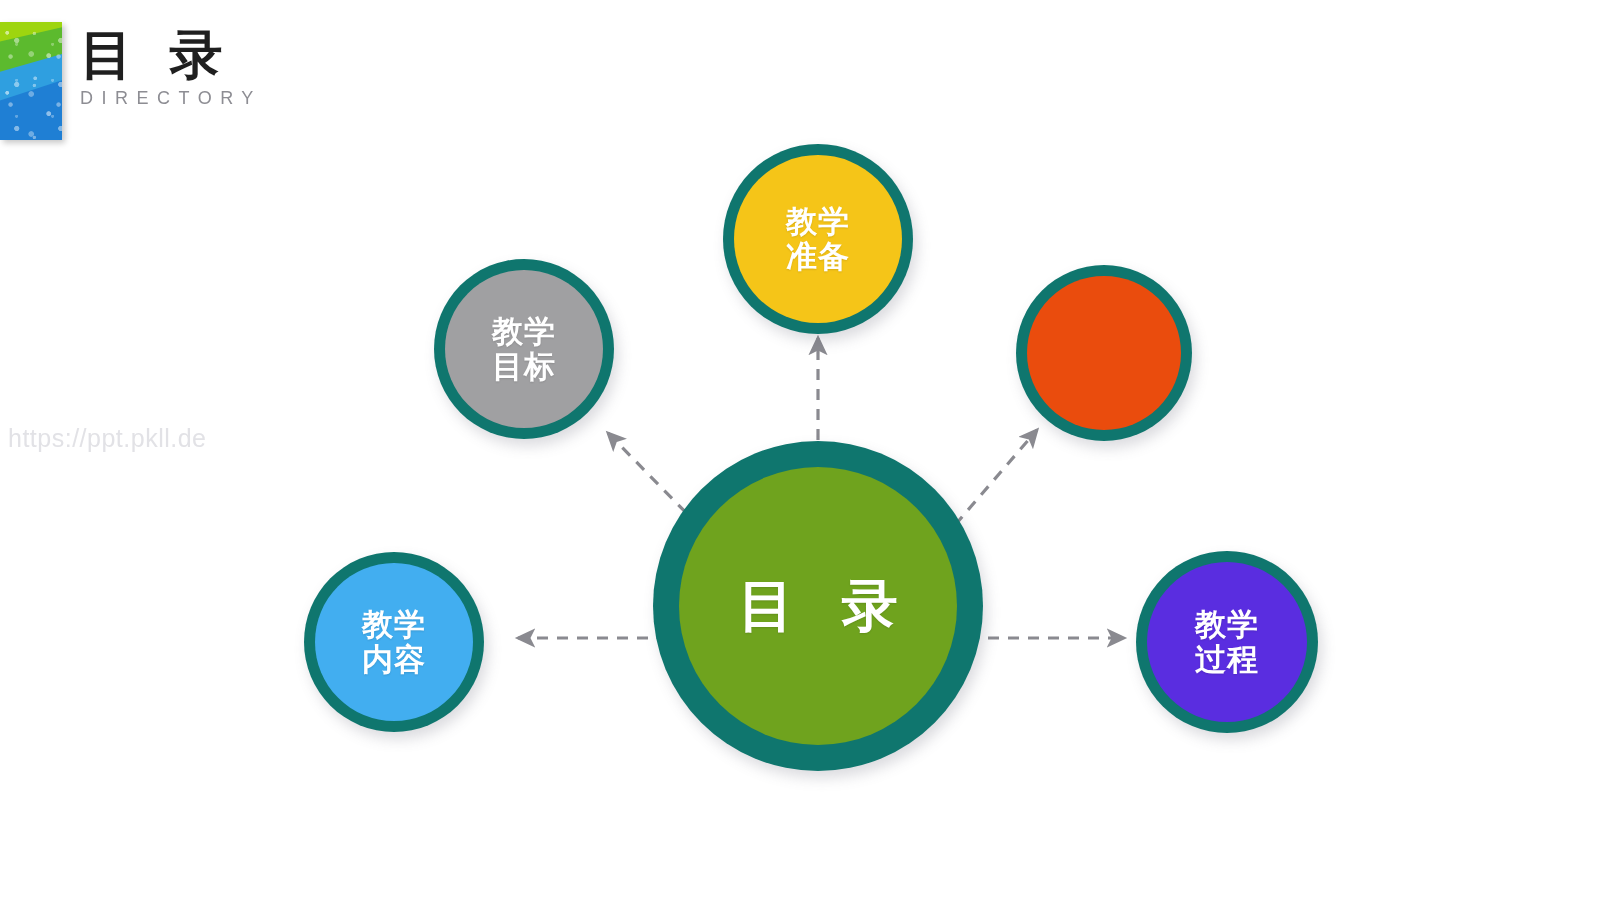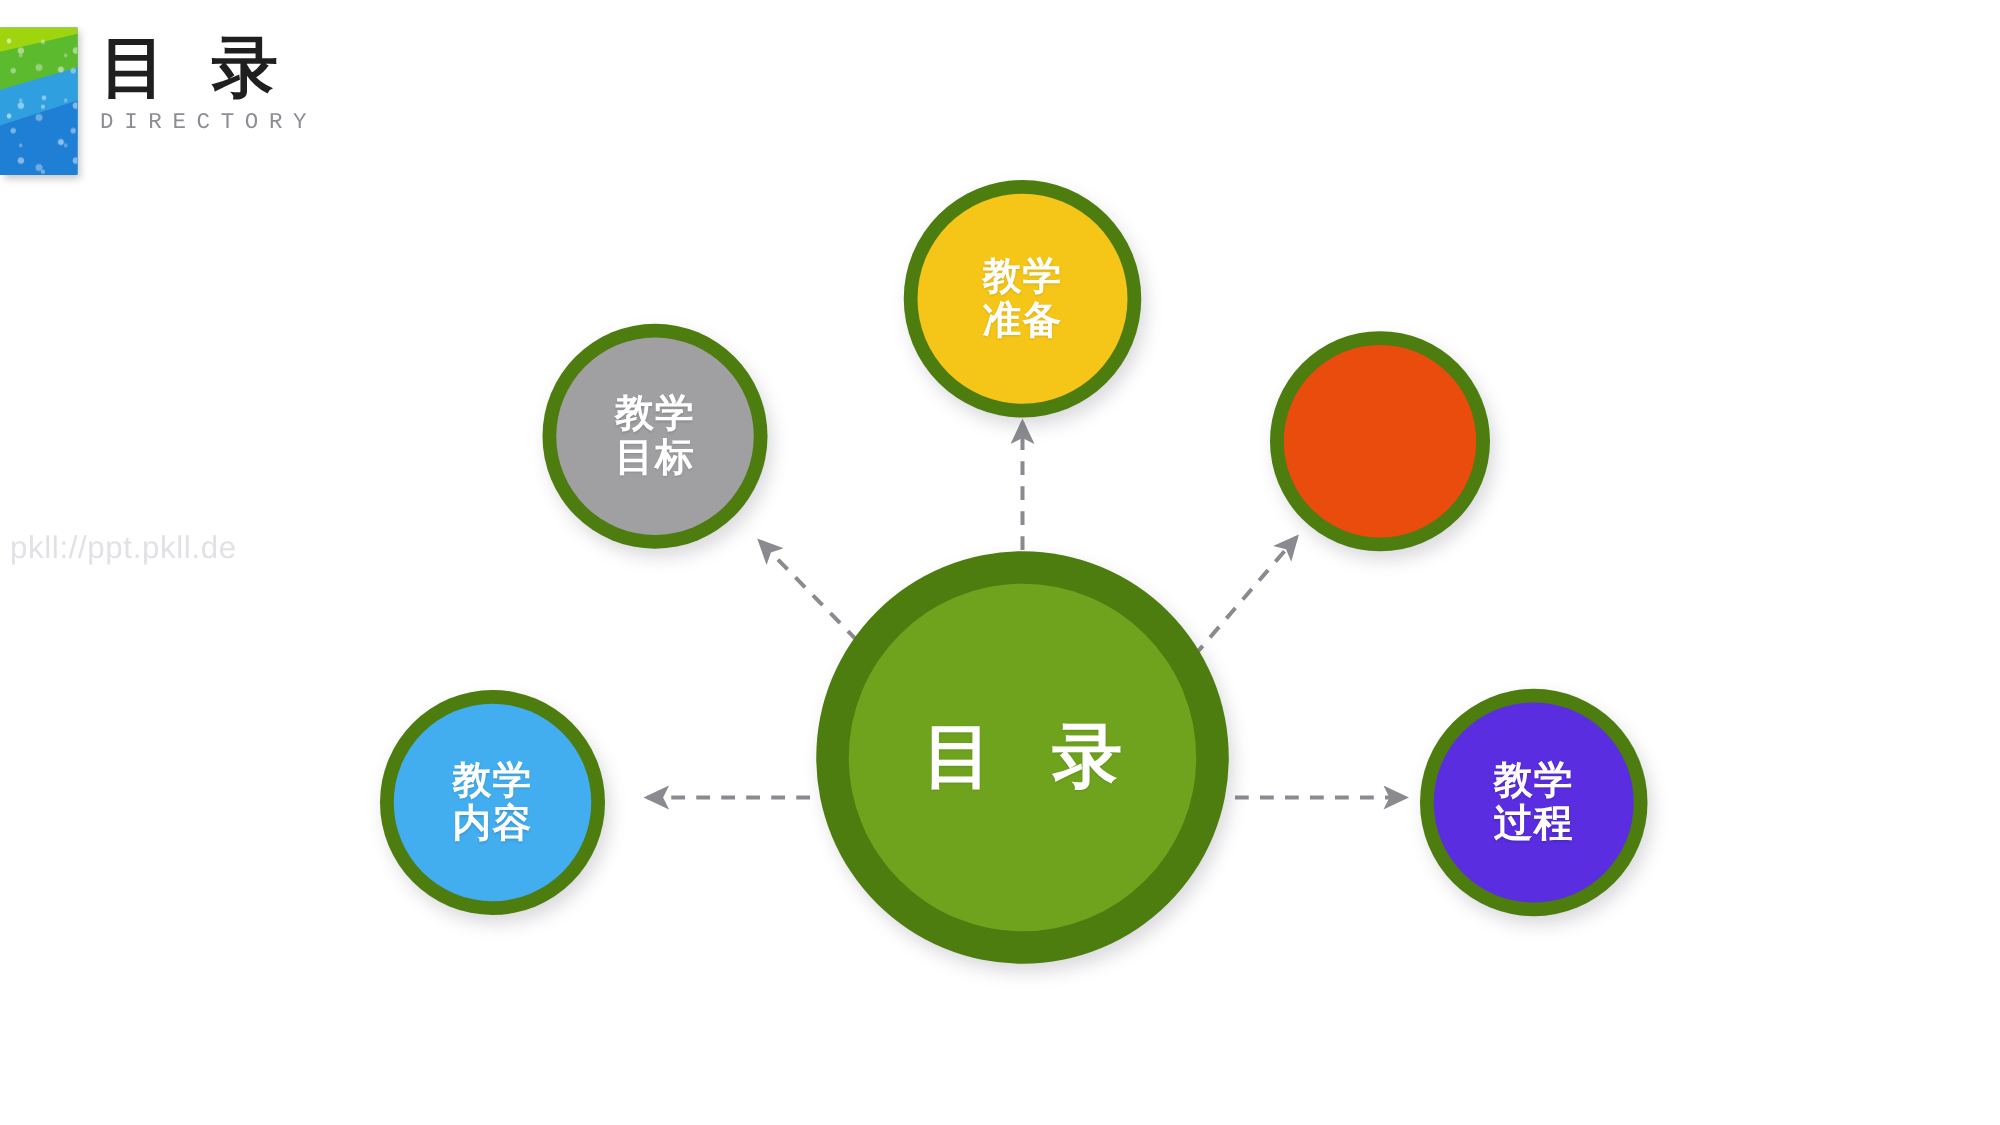--- a/index.html
+++ b/index.html
@@ -69,21 +69,21 @@
   .title-cn {
     font-family: "DejaVu Sans", "Liberation Sans", sans-serif;
     font-size: 53px;
     font-weight: 700;
     color: #1f1f1f;
     line-height: 1.08;
     letter-spacing: 9px;
     white-space: nowrap;
   }
   .title-en {
-    font-family: Liberation Mono, monospace;
+    font-family: Liberation Sans, sans-serif;
     font-size: 18px;
     font-weight: 400;
     color: #8d8d93;
     letter-spacing: 8.5px;
     margin-top: 5px;
     white-space: nowrap;
   }
 
   .school-logo-text {
     position: absolute;
@@ -121,21 +121,21 @@
   }
 
   .node {
     position: absolute;
     border-radius: 50%;
     display: flex;
     align-items: center;
     justify-content: center;
     text-align: center;
     box-sizing: border-box;
-    background: #4d7c0f;
+    background: #0f766e;
     box-shadow: 4px 7px 14px rgba(90,90,110,0.22);
   }
   .node .fill {
     border-radius: 50%;
     width: 100%;
     height: 100%;
     display: flex;
     align-items: center;
     justify-content: center;
   }
@@ -186,21 +186,21 @@
       <div class="band" style="top:88px; background:#1f7fd4; transform:rotate(-18deg);"></div>
       <div class="dots"></div>
     </div>
     <div class="title-block">
       <div class="title-cn">目 录</div>
       <div class="title-en">DIRECTORY</div>
     </div>
   </div>
 
 
-  <div class="watermark">pkll://ppt.pkll.de</div>
+  <div class="watermark">https://ppt.pkll.de</div>
 
   <div class="diagram">
 
     <svg class="arrows-svg" viewBox="0 0 1600 900">
       <defs>
         <marker id="ah" markerWidth="7" markerHeight="7" refX="5.4" refY="3" orient="auto" markerUnits="strokeWidth">
           <path d="M0,0 L6.4,3 L0,6 L1.5,3 Z" fill="#8a8a90"></path>
         </marker>
       </defs>
       <g stroke="#8a8a90" stroke-width="3.2" fill="none" stroke-dasharray="11 9" marker-end="url(#ah)">

